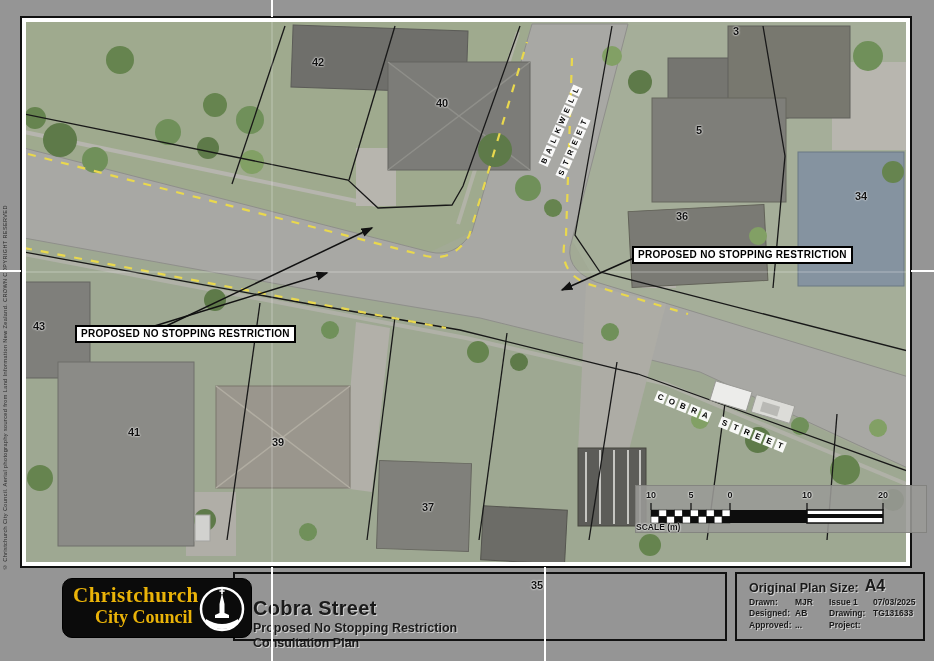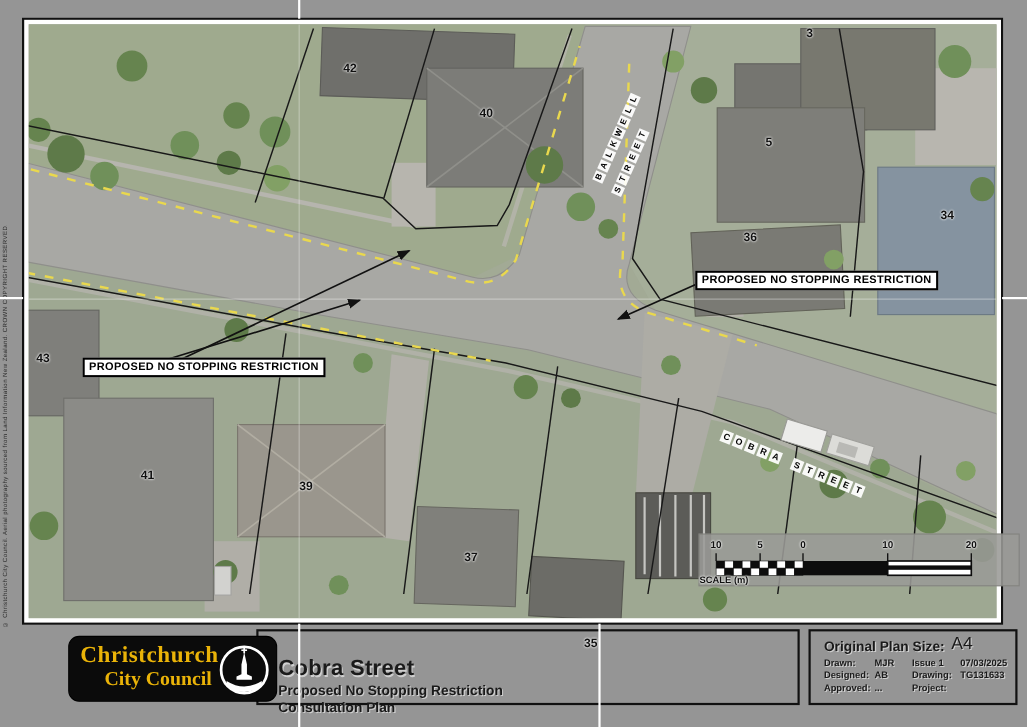--- a/index.html
+++ b/index.html
@@ -47,21 +47,21 @@
   .logo-line2{font-size:18px;margin-left:22px;margin-top:2px;}
   .logo-mark{position:absolute;right:5px;top:6px;}
   .tbox{position:absolute;border:2px solid #111;z-index:25;}
   .title-box{left:233px;top:572px;width:494px;height:69px;padding:23px 0 0 18px;}
   .emb{color:#1a1a1a;text-shadow:1px 1px 0 rgba(255,255,255,.55);}
   .plan-title{font-size:20px;font-weight:bold;letter-spacing:.3px;}
   .plan-sub{font-size:12.5px;font-weight:bold;margin-top:1px;}
   .info-box{left:735px;top:572px;width:190px;height:69px;padding:3px 6px 0 12px;}
   .ips{display:flex;align-items:flex-end;}
   .ips-label{font-size:12.5px;font-weight:bold;}
-  .ips-value{font-size:16px;font-weight:normal;margin-left:6px;}
+  .ips-value{font-size:16px;font-weight:bold;margin-left:6px;}
   .info-grid{display:grid;grid-template-columns:46px 34px 44px auto;margin-top:2px;
              font-size:8.5px;font-weight:bold;line-height:1.35;}
 </style>
 </head>
 <body>
 
 <div class="sheet">
 
   <div class="copyright">© Christchurch City Council. Aerial photography sourced from Land Information New Zealand. CROWN COPYRIGHT RESERVED. Licensed for re-use.</div>
 

